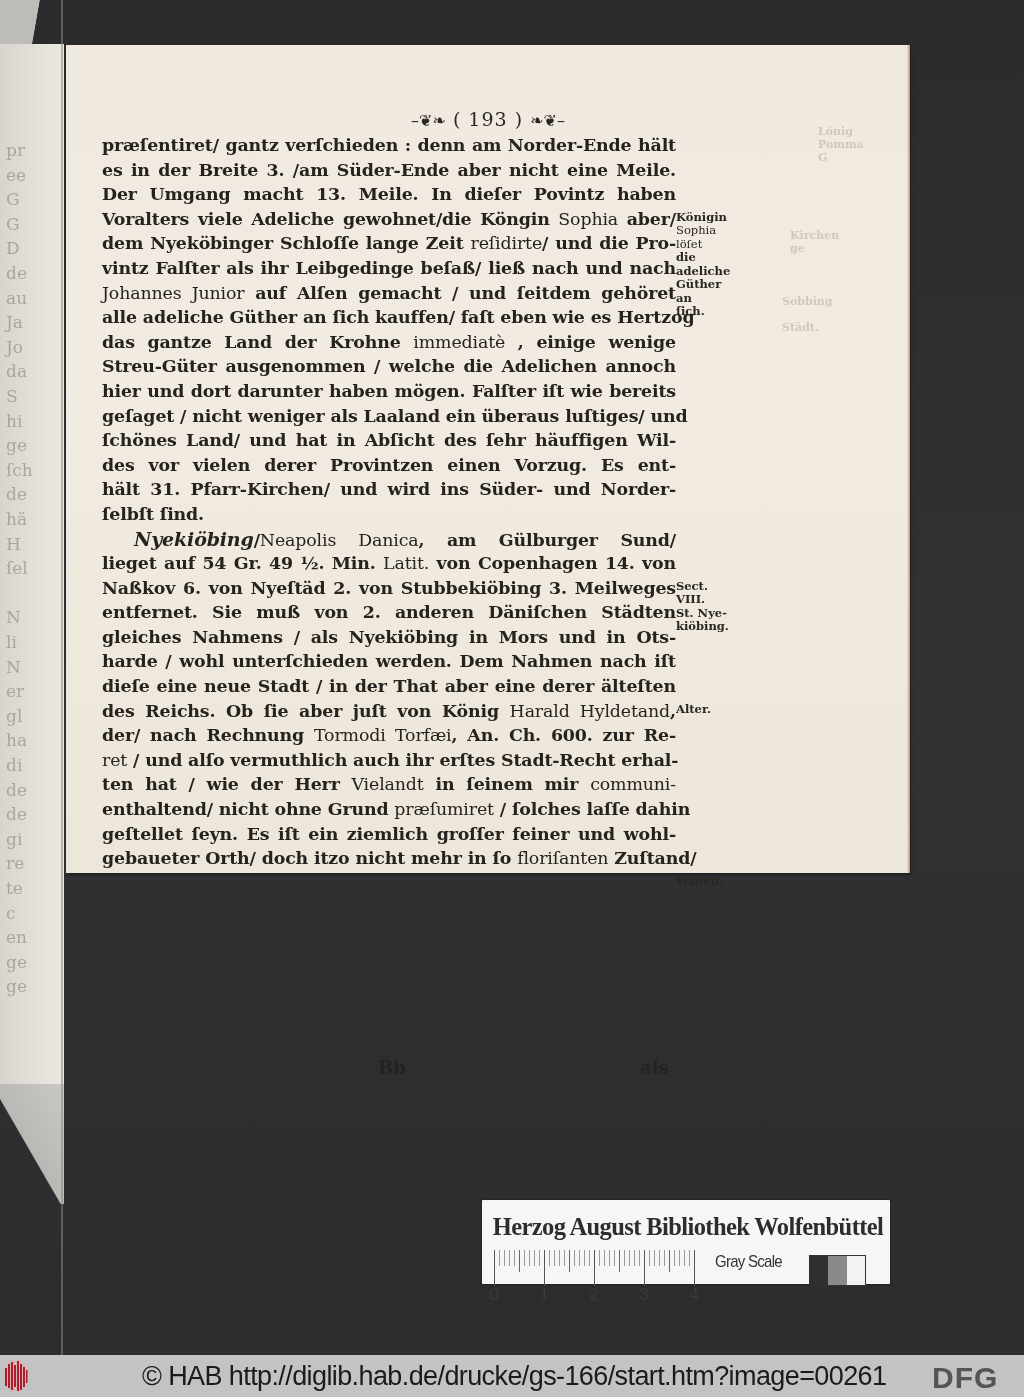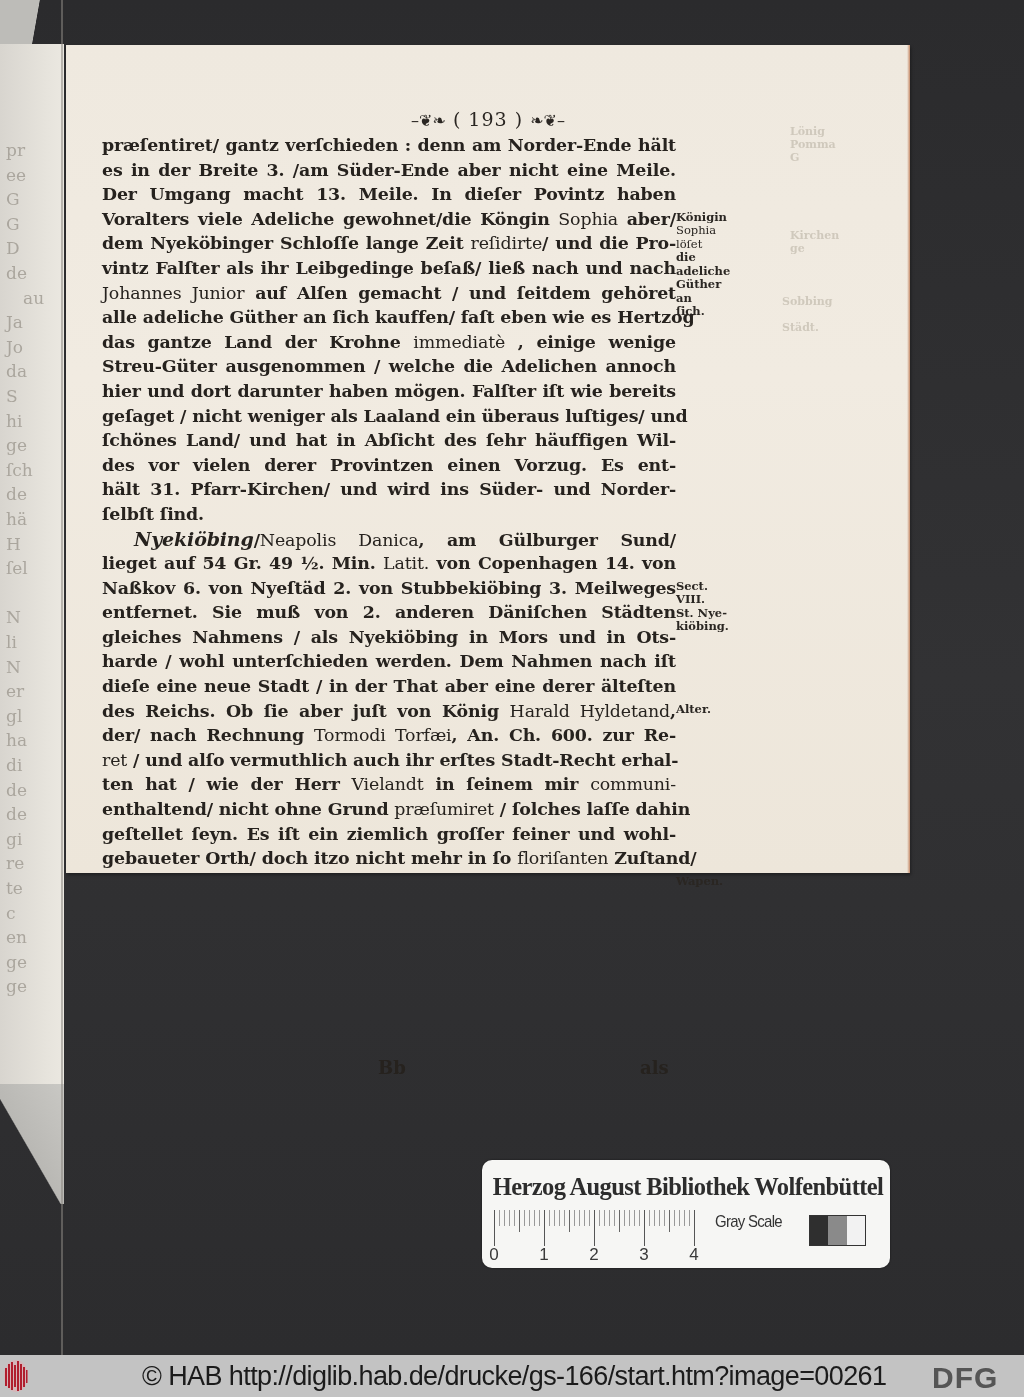--- a/index.html
+++ b/index.html
@@ -70,22 +70,22 @@
     position: absolute; top: 1012px; left: 0; width: 844px; height: 24px;
     font-size: 18px; font-weight: bold; color: #26221e;
   }
   .signature { position: absolute; left: 312px; }
   .catchword { position: absolute; left: 574px; }
   .ghost {
     position: absolute; color: #c8c1b4; font-size: 11px; line-height: 13px;
     font-weight: bold; opacity: .8;
   }
   .color-card {
-    position: absolute; left: 482px; top: 1160px; width: 408px; height: 108px;
-    background: #f6f6f4; border-radius: 10px;
+    position: absolute; left: 482px; top: 1200px; width: 408px; height: 84px;
+    background: #f6f6f4; border-radius: 1px;
     box-shadow: 0 0 2px rgba(0,0,0,.6);
   }
   .card-title {
     position: absolute; left: 10px; top: 13px; width: 392px; text-align: center;
     font-family: "Liberation Serif", serif; font-weight: bold; font-size: 24.5px;
     color: #2d2d2d; letter-spacing: -0.6px; white-space: nowrap;
   }
   .ruler { position: absolute; left: 12px; top: 50px; width: 205px; height: 56px; }
   .tick { position: absolute; top: 0; width: 1px; background: #555; }
   .tick.major { height: 36px; }
@@ -125,21 +125,21 @@
 <body>
 
 <div class="scan-bg"></div>
 <div class="facing-page" id="facing">
     <div class="facing-line" style="top: 94px;">pr</div>
     <div class="facing-line" style="top: 118.6px;">ee</div>
     <div class="facing-line" style="top: 143.2px;">G</div>
     <div class="facing-line" style="top: 167.8px;">G</div>
     <div class="facing-line" style="top: 192.4px;">D</div>
     <div class="facing-line" style="top: 217px;">de</div>
-    <div class="facing-line" style="top: 241.6px; margin-left: 17px;">au</div>
+    <div class="facing-line" style="top: 241.6px;">au</div>
     <div class="facing-line" style="top: 266.2px;">Ja</div>
     <div class="facing-line" style="top: 290.8px;">Jo</div>
     <div class="facing-line" style="top: 315.4px;">da</div>
     <div class="facing-line" style="top: 340px;">S</div>
     <div class="facing-line" style="top: 364.6px;">hi</div>
     <div class="facing-line" style="top: 389.2px;">ge</div>
     <div class="facing-line" style="top: 413.8px;">ſch</div>
     <div class="facing-line" style="top: 438.4px;">de</div>
     <div class="facing-line" style="top: 463px;">hä</div>
     <div class="facing-line" style="top: 487.6px;">H</div>
@@ -168,21 +168,21 @@
 
 <div class="page">
   <div class="page-edge-right"></div>
 
   <div class="running-head">
     <span class="orn">–❦❧</span>
     <span>( 193 )</span>
     <span class="orn">❧❦–</span>
   </div>
 
-  <div class="ghost" style="left:724px;top:80px;">Lönig<br>Pomma<br>G</div>
+  <div class="ghost" style="left:752px;top:80px;">Lönig<br>Pomma<br>G</div>
   <div class="ghost" style="left:724px;top:184px;">Kirchen<br>ge</div>
   <div class="ghost" style="left:716px;top:250px;">Sobbing<br><br>Städt.</div>
 
   <div class="body-text" id="body-text">
       <div class="line"><span>præſentiret/  gantz verſchieden : denn am Norder-Ende hält</span></div>
       <div class="line"><span>es in der Breite 3. /am Süder-Ende aber nicht eine Meile.</span></div>
       <div class="line"><span>Der Umgang macht 13. Meile.   In dieſer Povintz haben</span></div>
       <div class="line"><span>Voralters viele Adeliche gewohnet/die Köngin </span><span class="latin">Sophia</span><span> aber/</span></div>
       <div class="line"><span>dem Nyeköbinger Schloſſe lange Zeit </span><span class="latin">reſidirte</span><span>/ und die Pro-</span></div>
       <div class="line"><span>vintz Falſter als ihr Leibgedinge beſaß/ ließ nach und nach</span></div>

